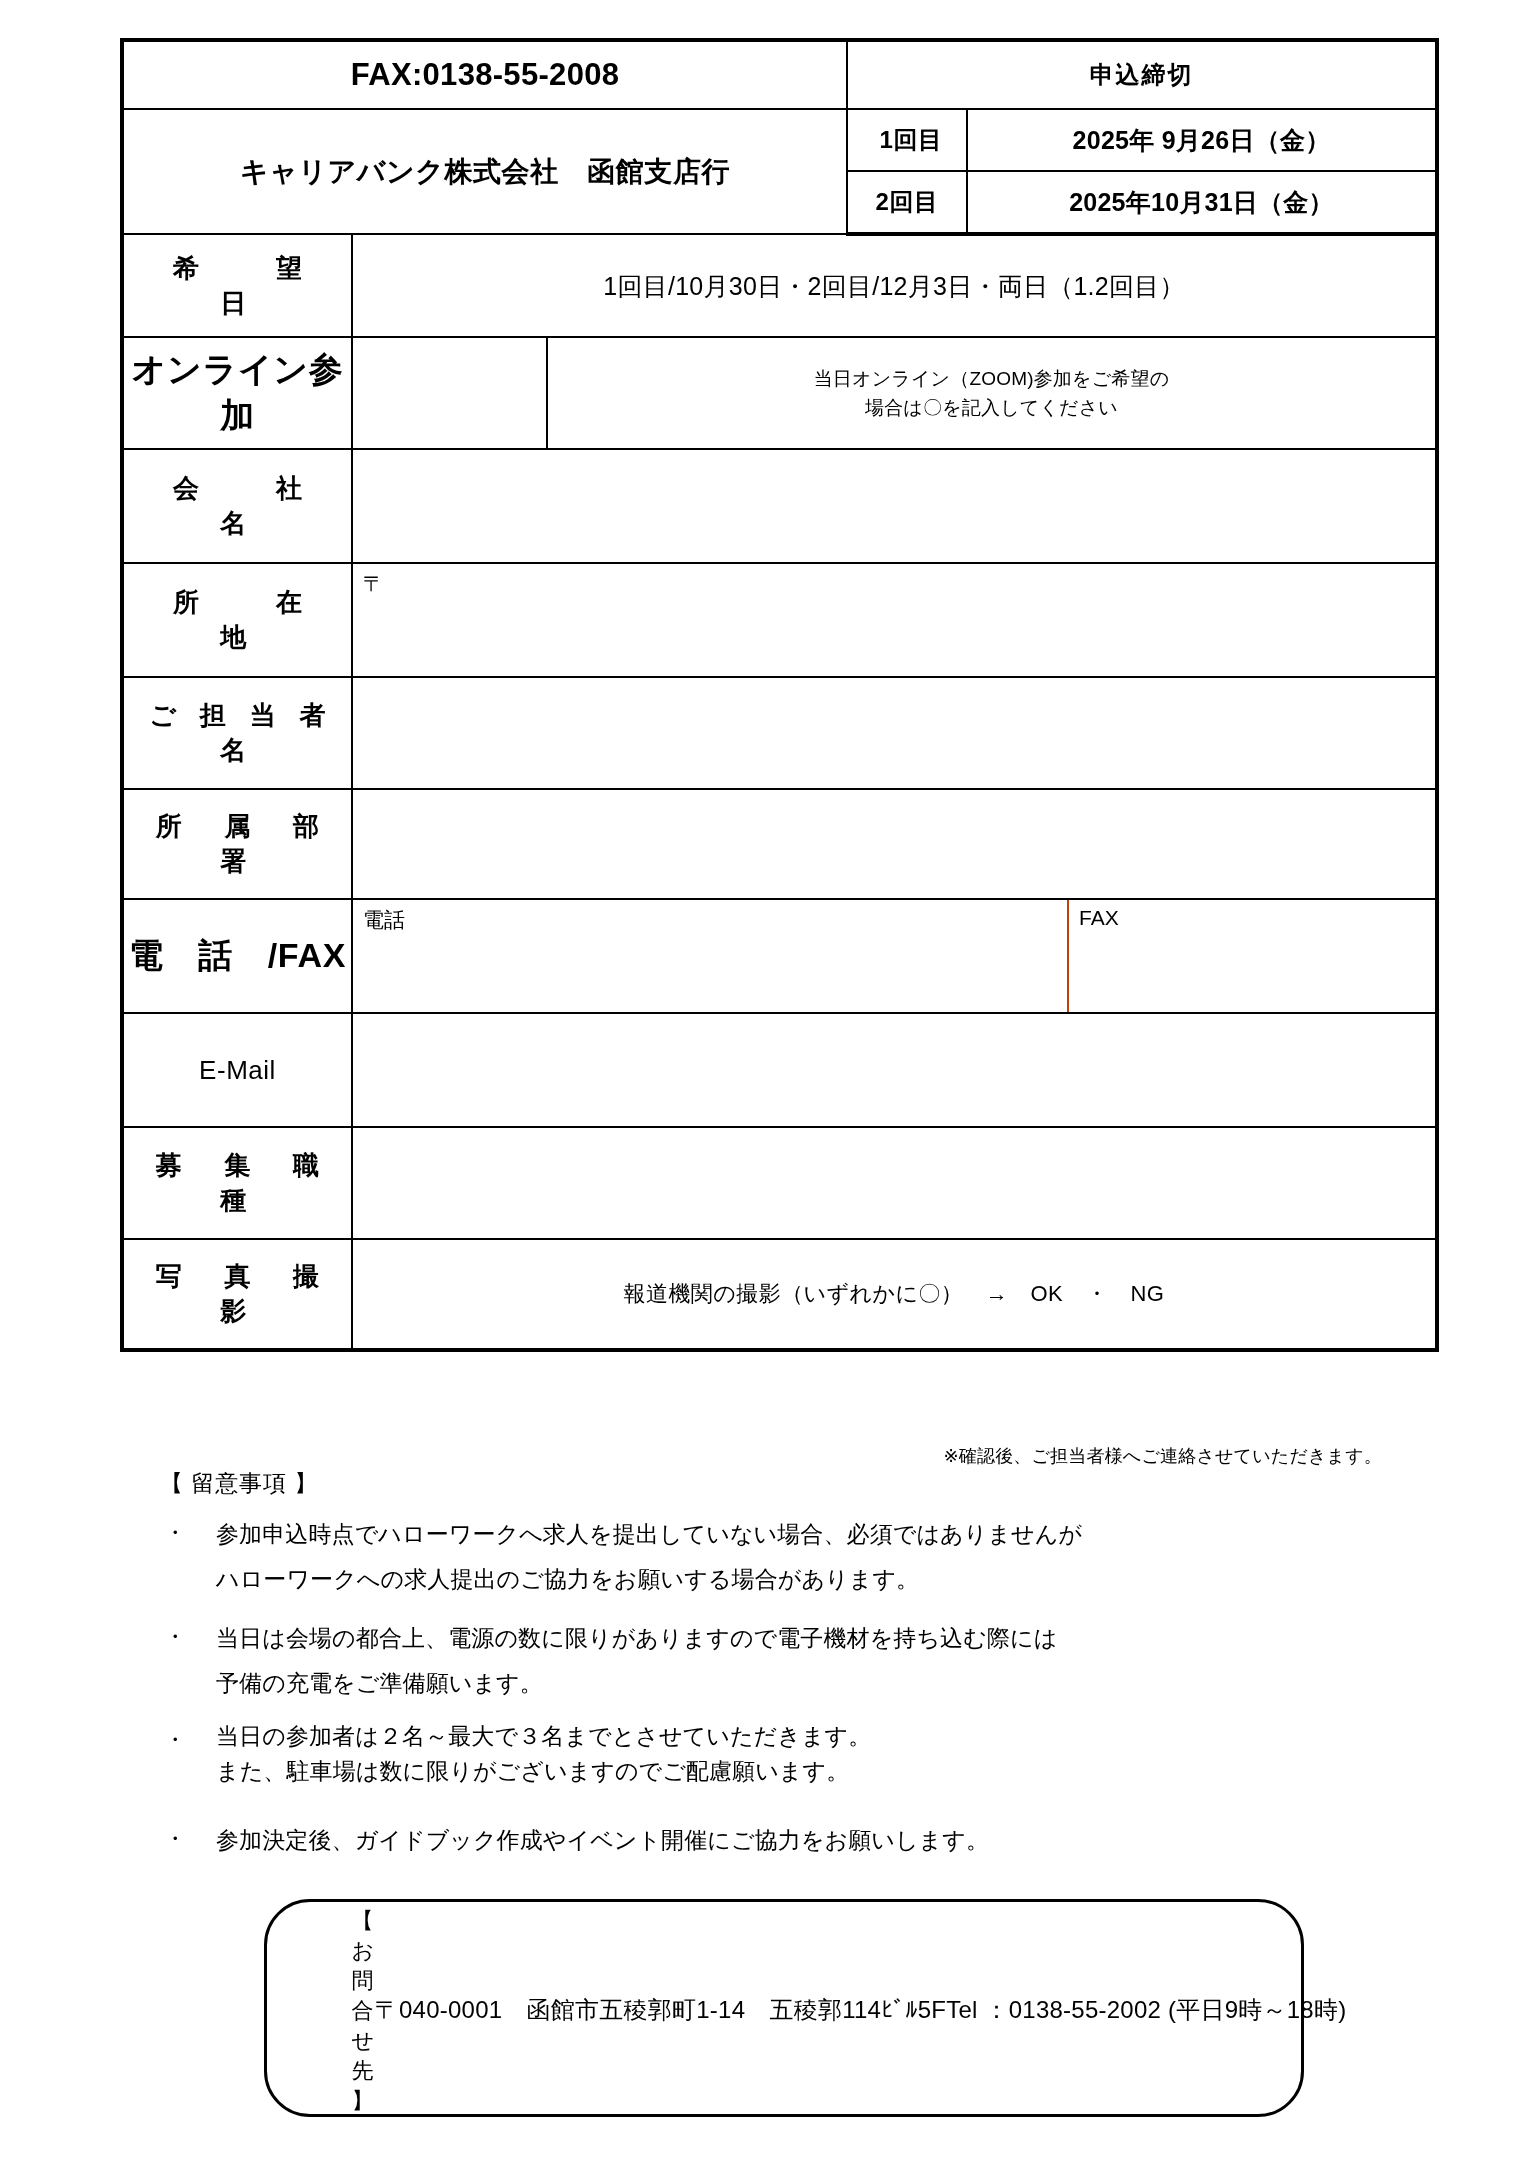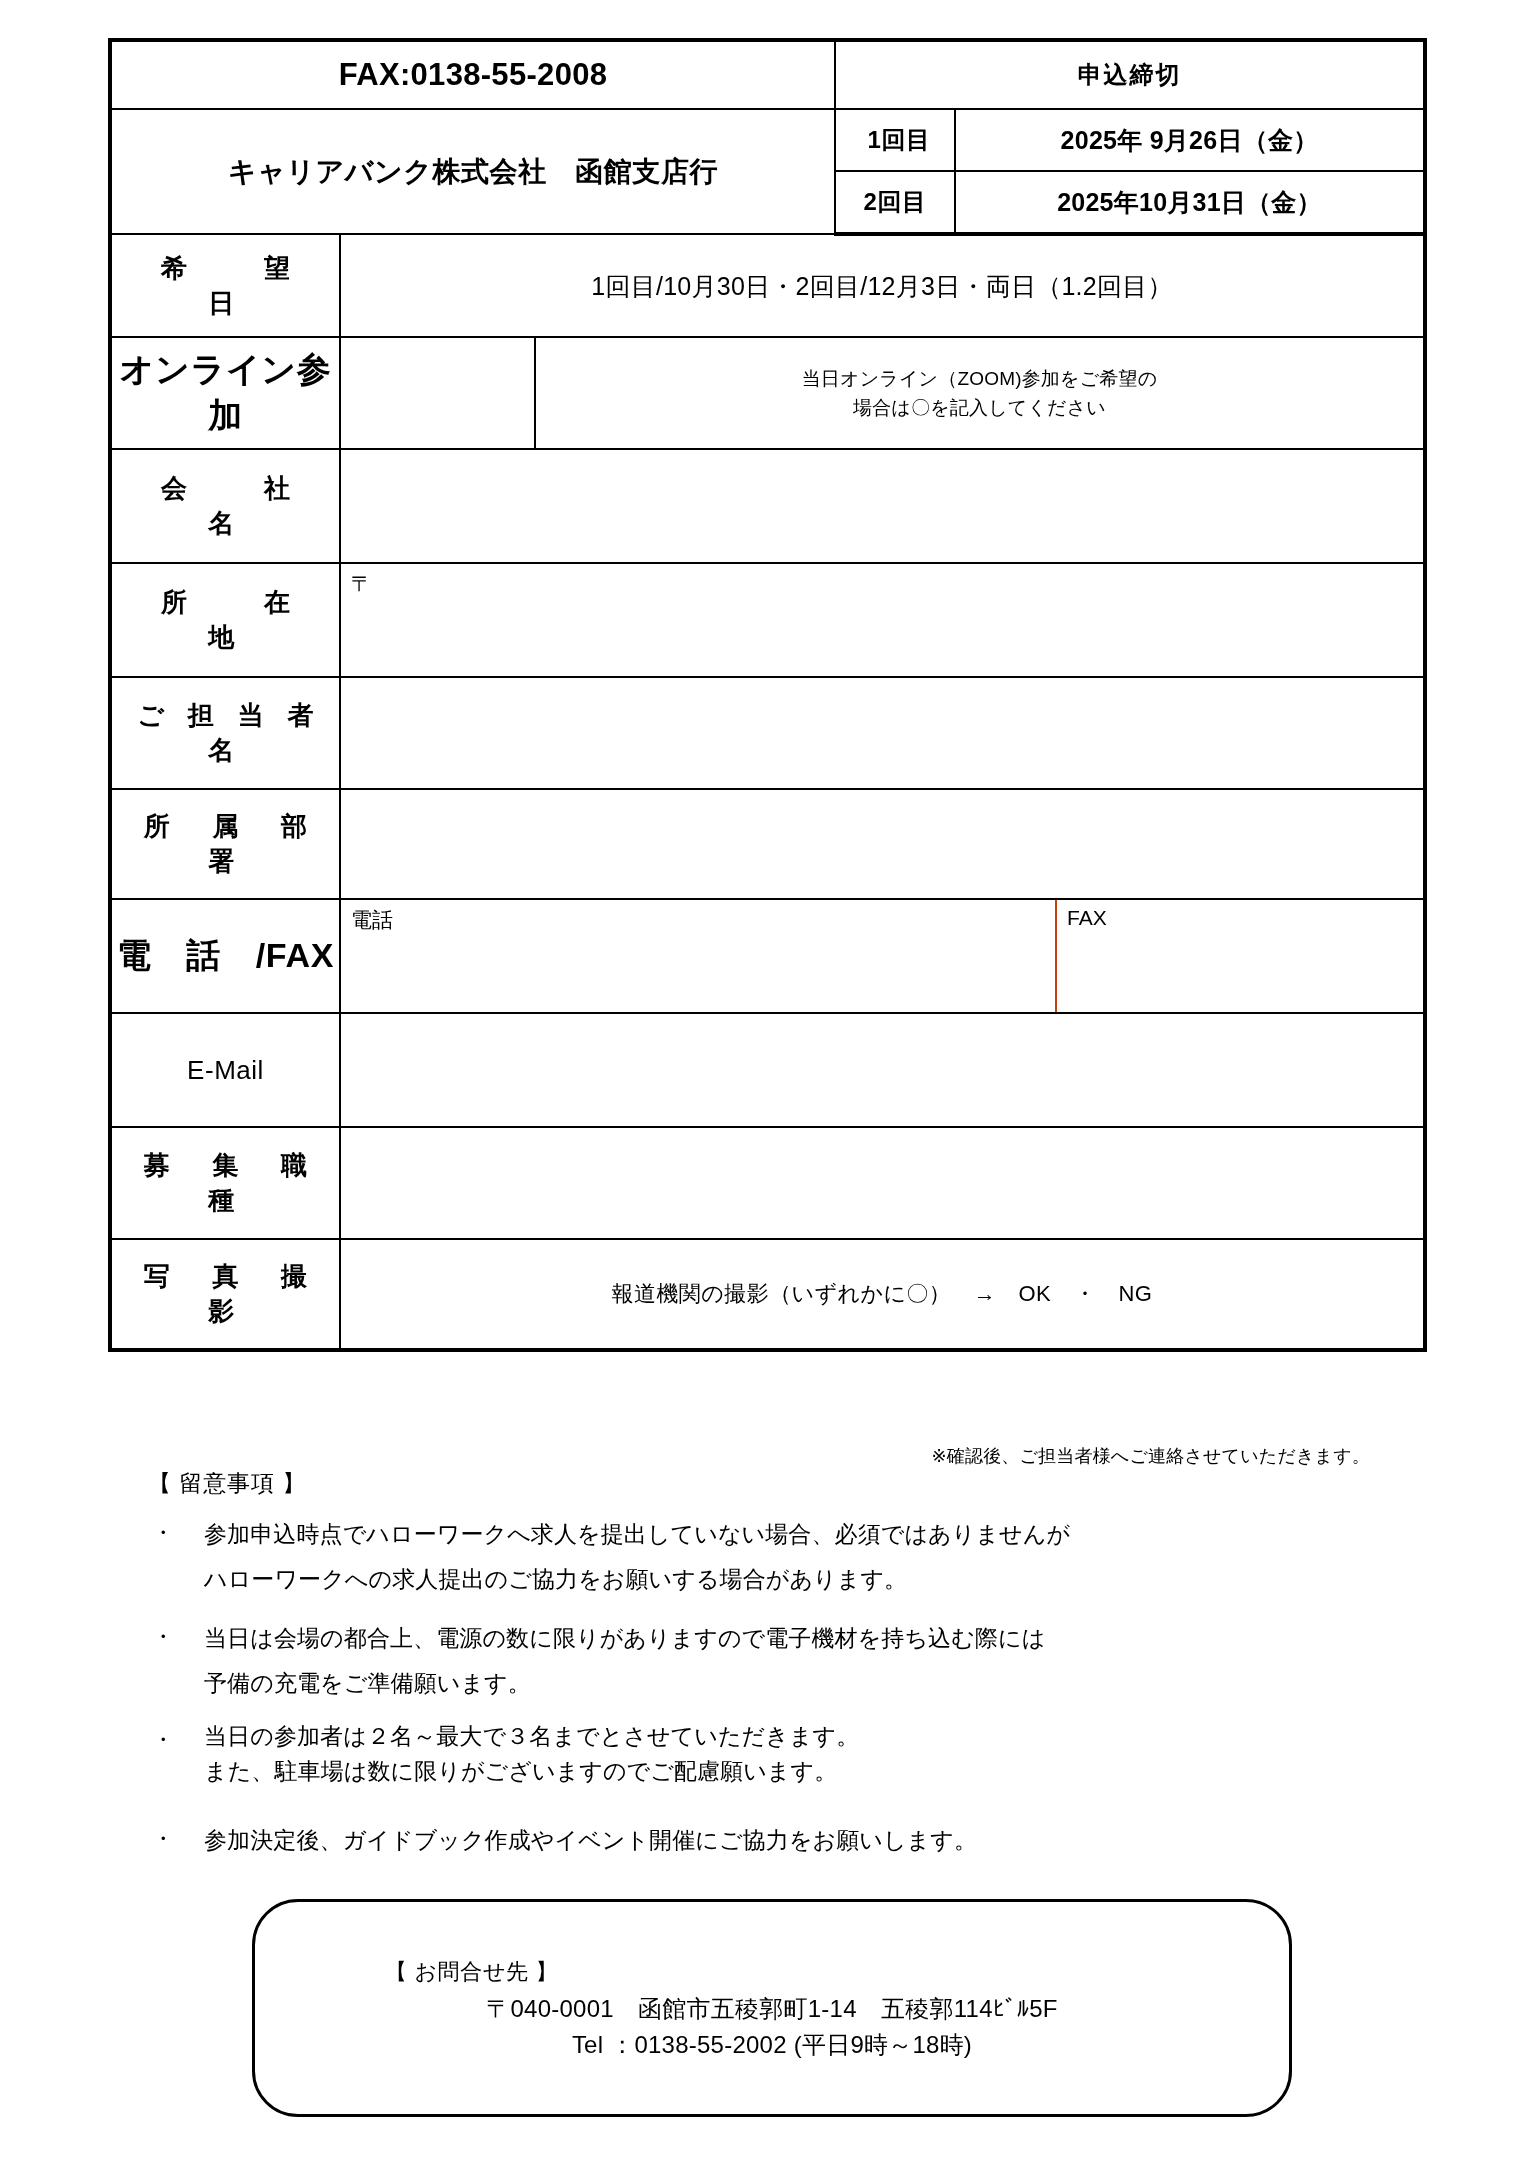--- a/index.html
+++ b/index.html
@@ -12,21 +12,21 @@
     width: 1532px;
     height: 2167px;
     position: relative;
     font-family: "Liberation Sans", "DejaVu Sans", sans-serif;
     color: #000000;
     -webkit-font-smoothing: antialiased;
   }
 
   .page {
     position: absolute;
-    left: 0; top: 0;
+    left: 12px; top: 0;
     width: 1480px;
     height: 2167px;
     overflow: hidden;
   }
 
   
   .form-table {
     position: absolute;
     left: 108px;
     top: 38px;
@@ -176,21 +176,21 @@
     position: absolute;
     left: 252px;
     top: 1899px;
     width: 1040px;
     height: 218px;
     border: 3px solid #000;
     border-radius: 46px;
     background: #fff;
     box-sizing: border-box;
     display: flex;
-    flex-direction: column;
+    flex-direction: row;
     align-items: center;
     justify-content: center;
     padding-top: 4px;
   }
   .contact-title {
     font-size: 22px;
     letter-spacing: 0.03em;
     align-self: flex-start;
     margin-left: 130px;
     margin-bottom: 4px;

